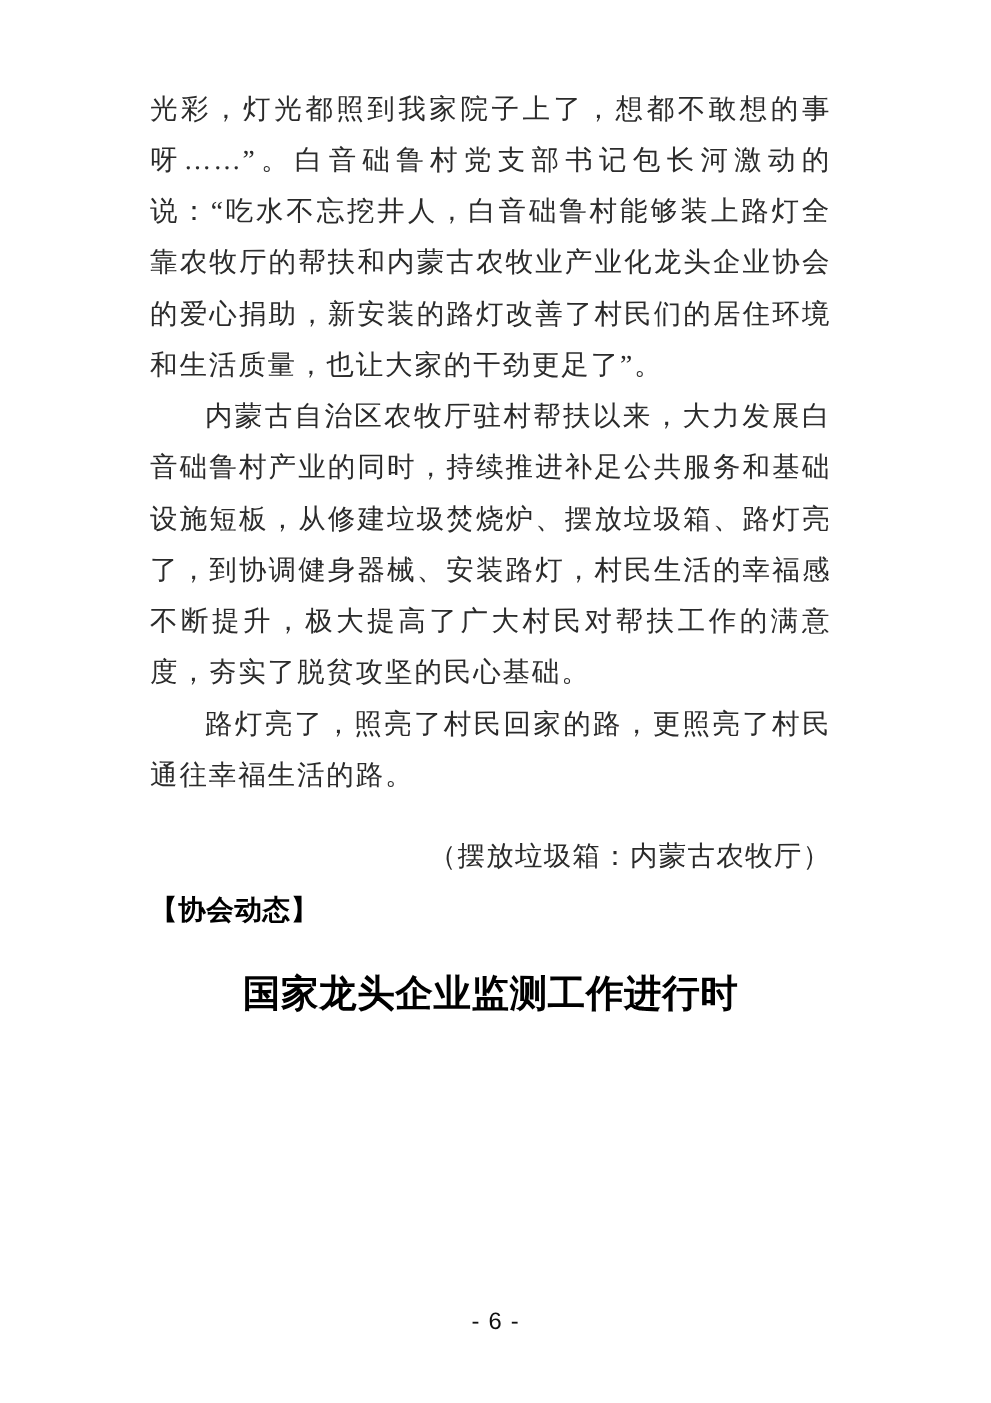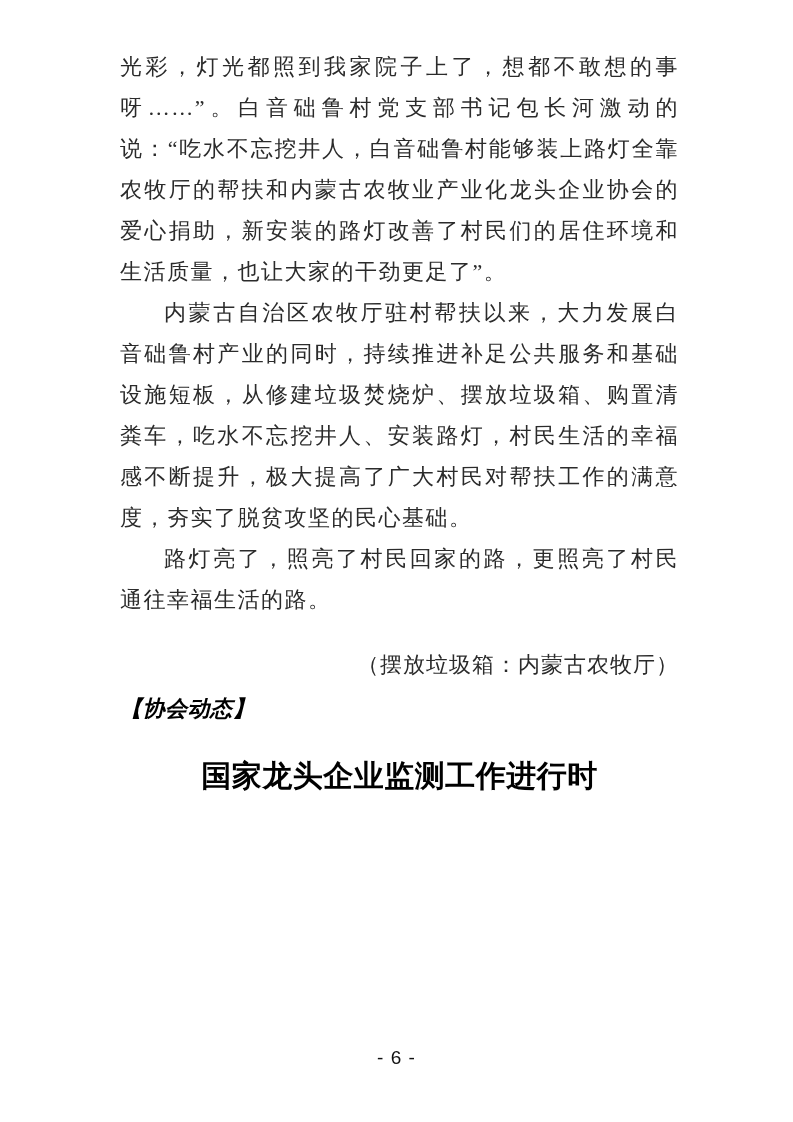--- a/index.html
+++ b/index.html
@@ -12,23 +12,23 @@
     width: 793px;
     height: 1122px;
     margin: 0 auto;
     background: #ffffff;
     overflow: hidden;
     font-family: "Liberation Serif", "DejaVu Serif", serif;
   }
   .content {
     position: absolute;
     left: 120px;
-    right: 114px;
+    right: 128px;
     top: 0;
-    padding-top: 46px;
+    padding-top: 66px;
   }
   .body-para {
     margin: 0;
     font-size: 22px;
     line-height: 41px;
     color: #2b2b2b;
     letter-spacing: 1.5px;
     text-align: justify;
     text-justify: inter-ideograph;
     word-break: break-all;
@@ -45,21 +45,20 @@
     text-align: right;
   }
   .section-header {
     margin: 8px 0 0 0;
     font-family: "DejaVu Sans", "Liberation Sans", sans-serif;
     font-weight: bold;
     font-size: 22px;
     line-height: 32px;
     color: #000000;
     letter-spacing: 0.5px;
-    font-style: italic;
   }
   .article-title {
     margin: 29px 0 0 0;
     font-family: "Liberation Serif", "DejaVu Serif", serif;
     font-weight: bold;
     font-size: 30px;
     line-height: 44px;
     color: #000000;
     text-align: center;
     letter-spacing: 0.5px;
@@ -81,21 +80,21 @@
   }
 </style>
 </head>
 <body>
 
 <div class="page">
   <div class="content">
 
     <p class="body-para">光彩，灯光都照到我家院子上了，想都不敢想的事呀……”。白音础鲁村党支部书记包长河激动的说：“吃水不忘挖井人，白音础鲁村能够装上路灯全靠农牧厅的帮扶和内蒙古农牧业产业化龙头企业协会的爱心捐助，新安装的路灯改善了村民们的居住环境和生活质量，也让大家的干劲更足了”。</p>
 
-    <p class="body-para indent">内蒙古自治区农牧厅驻村帮扶以来，大力发展白音础鲁村产业的同时，持续推进补足公共服务和基础设施短板，从修建垃圾焚烧炉、摆放垃圾箱、购置清粪车，吃水不忘挖井人、安装路灯，村民生活的幸福感不断提升，极大提高了广大村民对帮扶工作的满意度，夯实了脱贫攻坚的民心基础。</p>
+    <p class="body-para indent">内蒙古自治区农牧厅驻村帮扶以来，大力发展白音础鲁村产业的同时，持续推进补足公共服务和基础设施短板，从修建垃圾焚烧炉、摆放垃圾箱、路灯亮了，到协调健身器械、安装路灯，村民生活的幸福感不断提升，极大提高了广大村民对帮扶工作的满意度，夯实了脱贫攻坚的民心基础。</p>
 
     <p class="body-para indent">路灯亮了，照亮了村民回家的路，更照亮了村民通往幸福生活的路。</p>
 
     <p class="source-line">（摆放垃圾箱：内蒙古农牧厅）</p>
 
     <h3 class="section-header">【协会动态】</h3>
 
     <h1 class="article-title">国家龙头企业监测工作进行时</h1>
 
 

